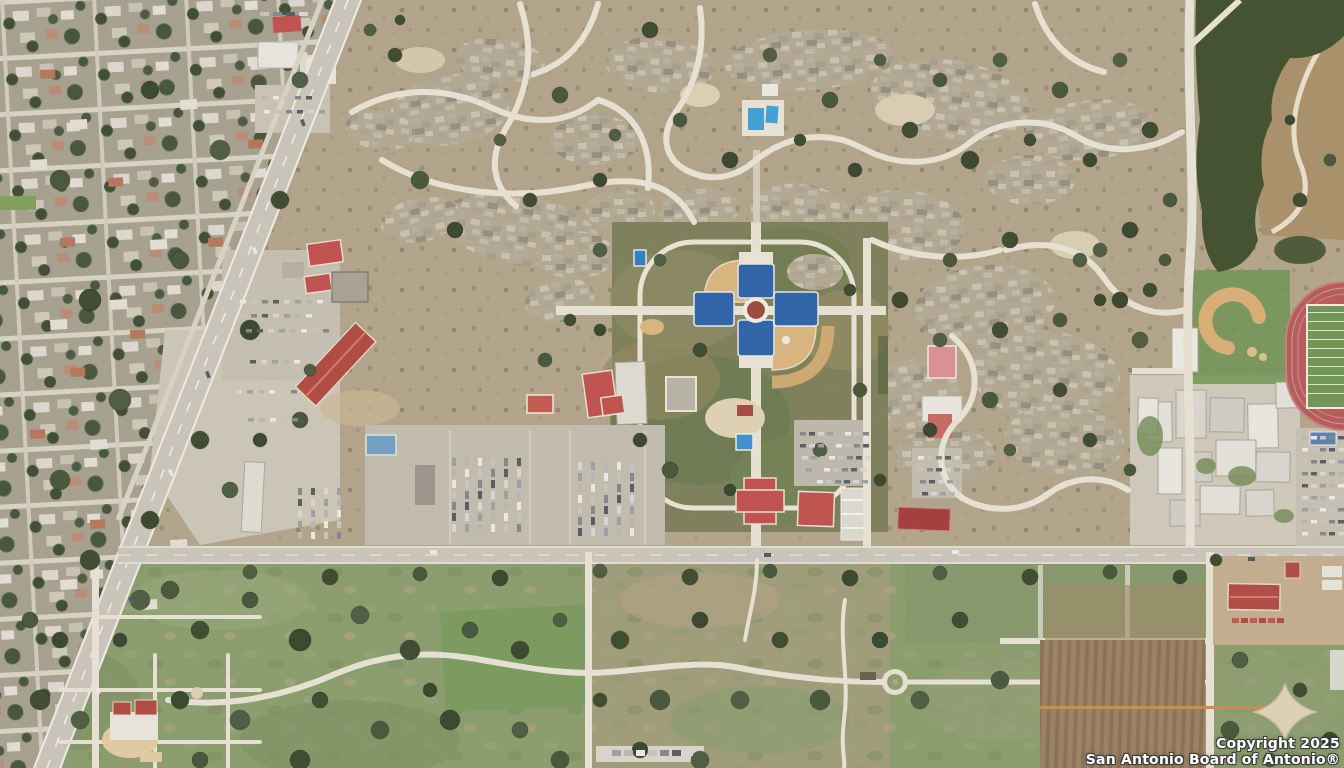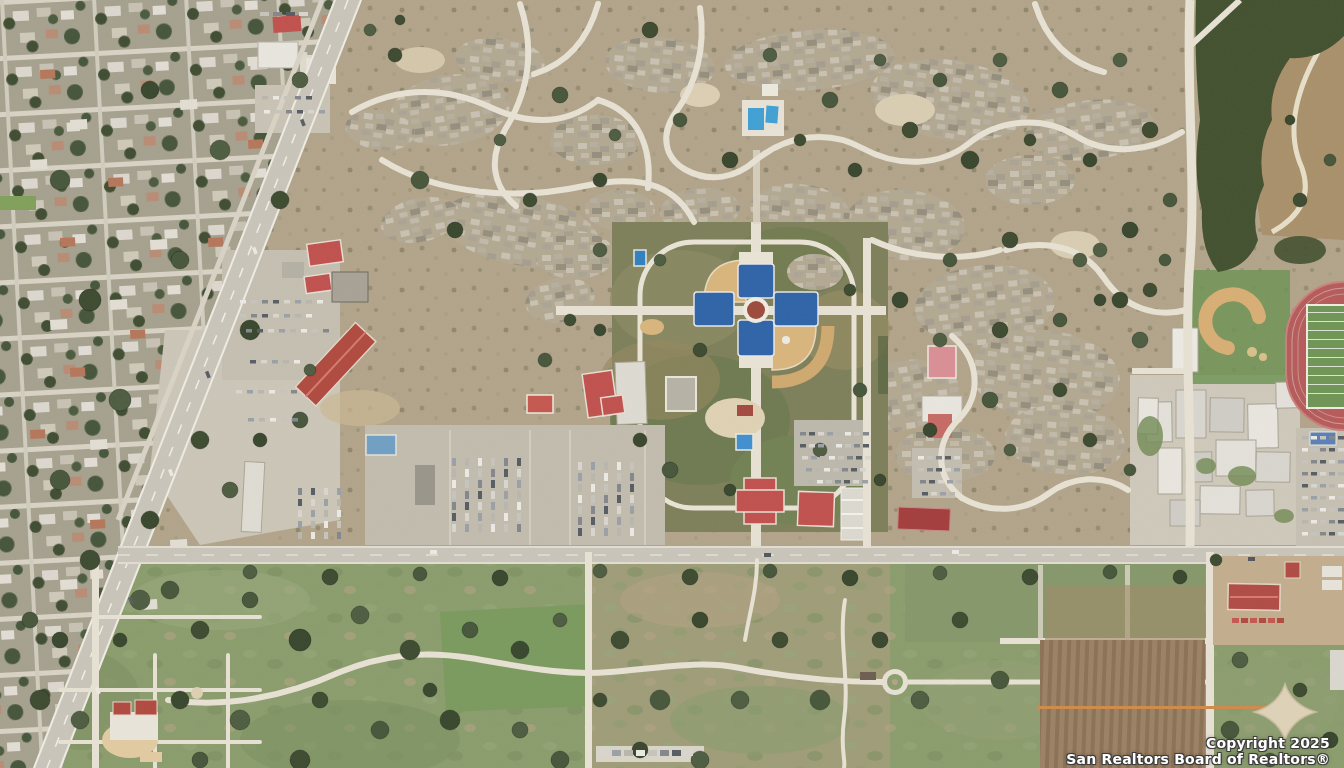--- a/index.html
+++ b/index.html
@@ -1,18 +1,18 @@
 <!DOCTYPE html>
 <html style="--terrain: #b2a48a; --residential: #a5a18e; --road-light: #e7e2d4; --highway: #c9c5ba; --park-green: #7d7f5a; --south-green: #8a9c6c; --tree-green: #3e4c31; --diamond-tan: #d9b57c; --track-red: #b65a5a; --field-green: #6f9455; --roof-red: #c0504d; --pool-blue: #3fa0d4; --bleacher-blue: #2d63a8; --woods: #41502f; --farm-brown: #a8906a; --orchard-brown: #94795b; --concrete: #c9c3b5; --white-bldg: #e8e6df;"><head>
 <meta charset="utf-8">
 <style>
   html,body{margin:0;padding:0;background:#222;}
   .stage{position:relative;width:1344px;height:768px;overflow:hidden;background:var(--terrain,#b2a48a);font-family:"DejaVu Sans",sans-serif;}
   svg{display:block;}
-  .watermark{position:absolute;right:14px;bottom:1px;text-align:right;color:#fff;
+  .watermark{position:absolute;right:4px;bottom:1px;text-align:right;color:#fff;
     font:bold 14px/16px "DejaVu Sans",sans-serif;letter-spacing:.2px;
     text-shadow:-1px -1px 0 #3c3c3c,1px -1px 0 #3c3c3c,-1px 1px 0 #3c3c3c,1px 1px 0 #3c3c3c,0 0 4px rgba(0,0,0,.55);}
 </style>
 </head>
 <body>
 
 <div class="stage">
 <svg id="scene" width="1344" height="768" viewBox="0 0 1344 768">
   <defs>
     <pattern id="resPat" width="92" height="56" patternUnits="userSpaceOnUse" patternTransform="rotate(-3)">
@@ -838,15 +838,15 @@
         <rect x="168" y="470" width="3.5" height="7" fill="#eceae4" transform="rotate(-21 168 470)"></rect>
         <rect x="128" y="598" width="3.5" height="7" fill="#565c63" transform="rotate(-21 128 598)"></rect>
         <rect x="95" y="688" width="3.5" height="7" fill="#eceae4" transform="rotate(-21 95 688)"></rect>
       </g>
 
   <rect width="1344" height="768" filter="url(#grain)" opacity=".14"></rect>
 </svg>
 
 <div class="watermark">
   <div>Copyright 2025</div>
-  <div>San Realtors Board of Realtors®</div>
+  <div>San Antonio Board of Antonio®</div>
 </div>
 </div>
 
 </body></html>

